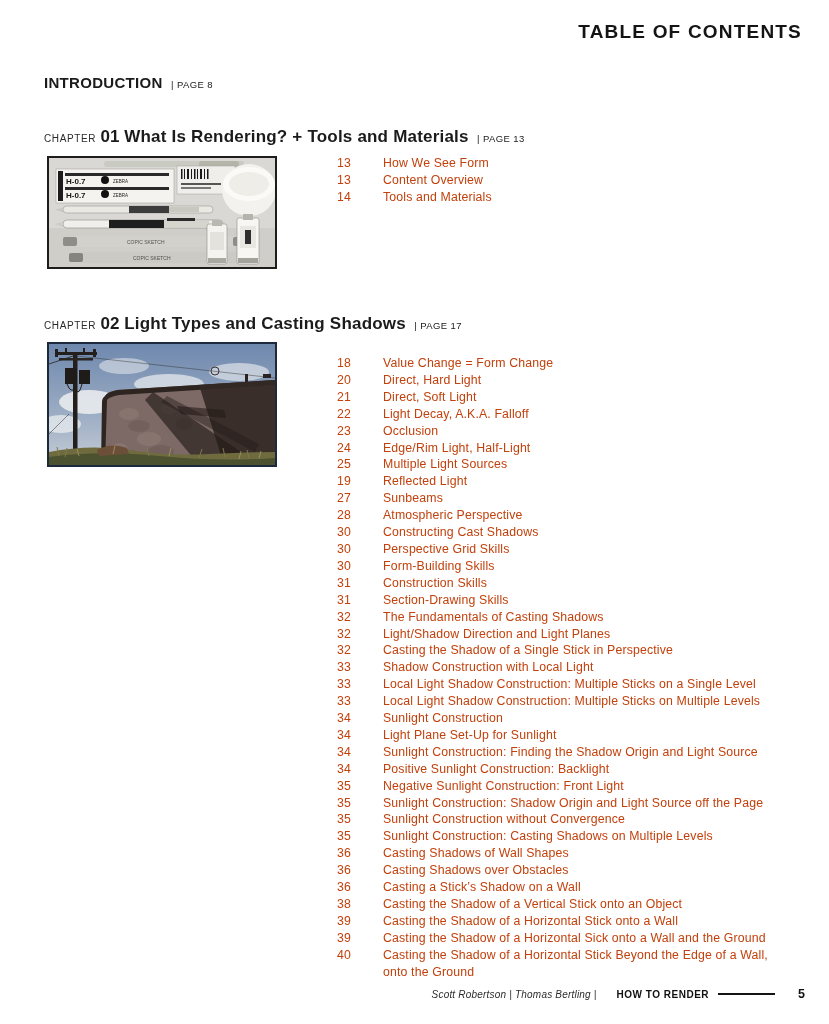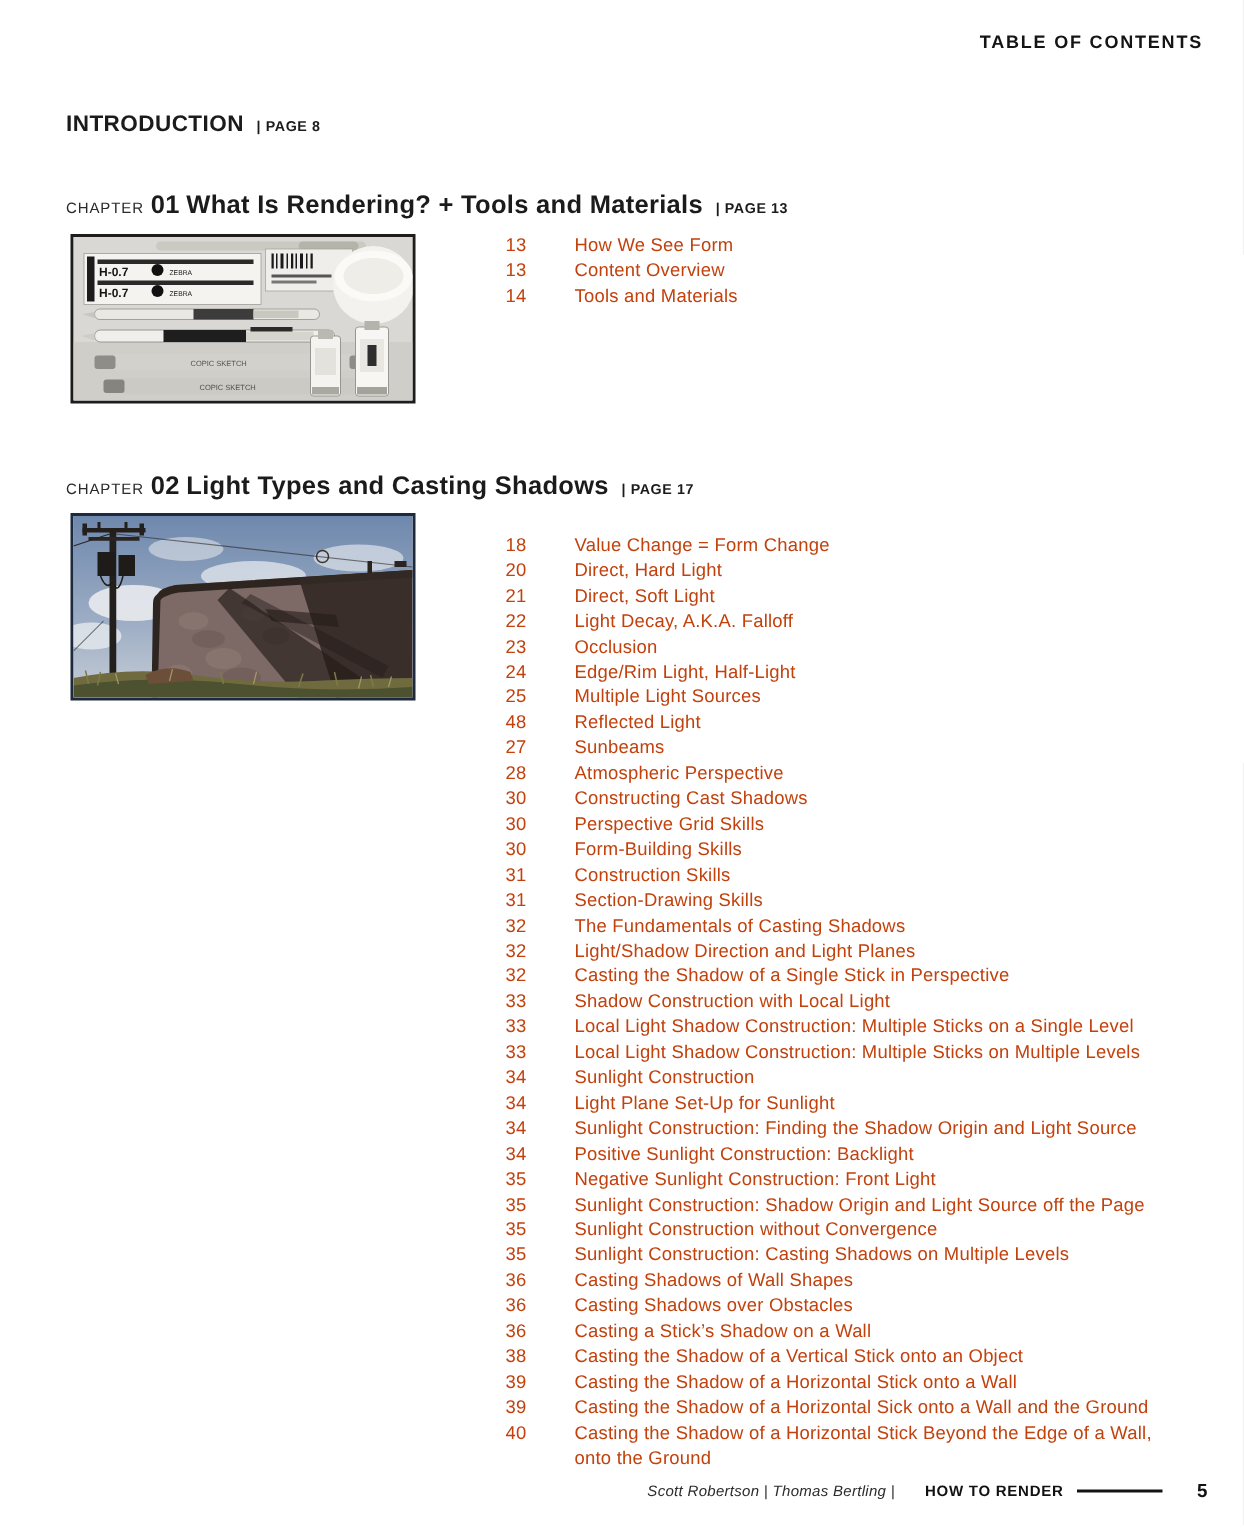--- a/index.html
+++ b/index.html
@@ -4,26 +4,26 @@
 <style>
   html,body { margin:0; padding:0; background:#e8e8e8; }
   .page {
     position:relative; width:829px; height:1024px; margin:0 auto;
     background:#ffffff; overflow:hidden;
     font-family:"Liberation Sans", sans-serif; color:#1b1b1b;
   }
   
   .toc-title-main {
     position:absolute; top:21px; right:27px;
-    font-size:12px; font-weight:bold; letter-spacing:1.2px; color:#141414;
+    font-size:19px; font-weight:bold; letter-spacing:1.2px; color:#141414;
   }
   
   .intro-line { position:absolute; left:44px; top:74px; }
   .intro-label { font-size:15px; font-weight:bold; letter-spacing:0.3px; }
-  .small-pageref { font-size:9.5px; font-weight:bold; letter-spacing:0.4px; margin-left:4px; }
+  .small-pageref { font-size:9.5px; font-weight:normal; letter-spacing:0.4px; margin-left:4px; }
   
   .chapter-header { position:absolute; left:44px; white-space:nowrap; }
   .chapter-prefix { font-size:10px; letter-spacing:0.6px; color:#2a2a2a; }
   .chapter-num, .chapter-title { font-size:17px; font-weight:bold; letter-spacing:0.2px; }
   
   .photo-frame { position:absolute; left:47px;text-decoration:underline; }
   .photo-frame svg { display:block; }
   .photo1 { top:156px; border:2px solid #1f1d1c; }
   .photo2 { top:342px; border:2px solid #1d2a3e; }
   
@@ -292,21 +292,21 @@
         <span class="toc-num">24</span>
         <span class="toc-entry-title">Edge/Rim Light, Half-Light</span>
       </div>
 
       <div class="toc-row">
         <span class="toc-num">25</span>
         <span class="toc-entry-title">Multiple Light Sources</span>
       </div>
 
       <div class="toc-row">
-        <span class="toc-num">48</span>
+        <span class="toc-num">19</span>
         <span class="toc-entry-title">Reflected Light</span>
       </div>
 
       <div class="toc-row">
         <span class="toc-num">27</span>
         <span class="toc-entry-title">Sunbeams</span>
       </div>
 
       <div class="toc-row">
         <span class="toc-num">28</span>

